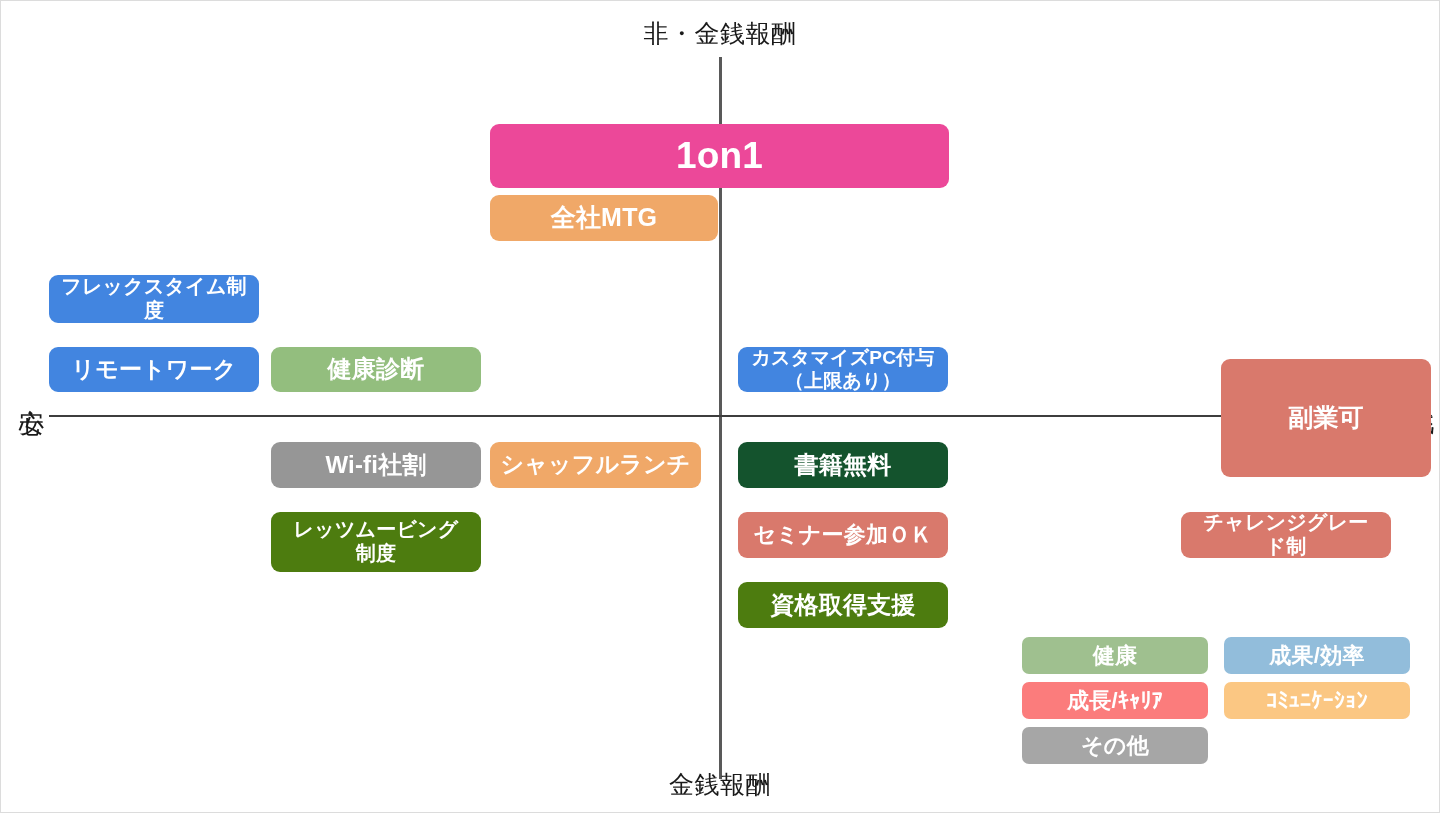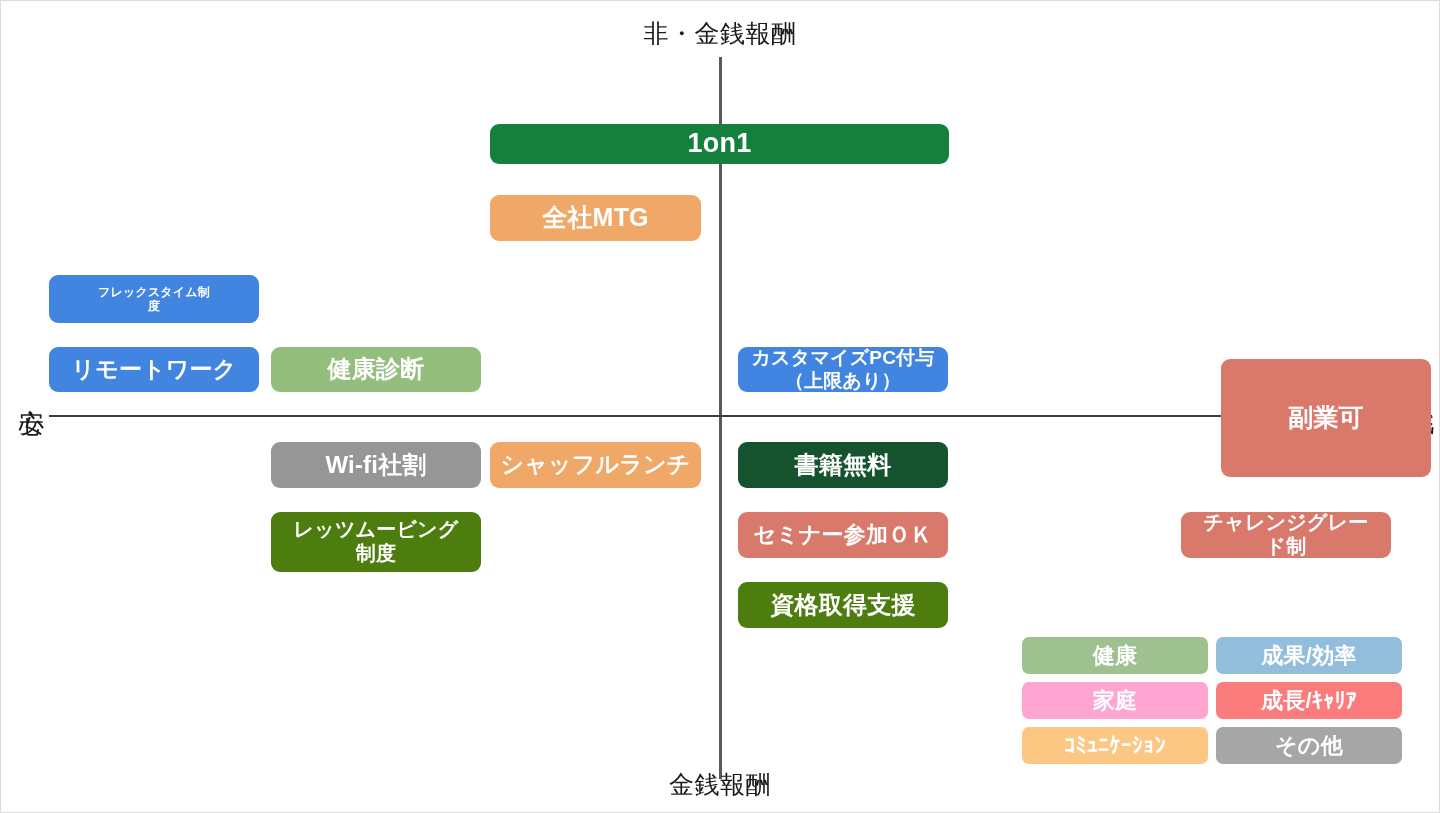--- a/index.html
+++ b/index.html
@@ -94,21 +94,20 @@
 
   
   #legend {
     position: absolute;
     left: 1021px;
     top: 636px;
     width: 388px;
     display: grid;
     grid-template-columns: 186px 186px;
     grid-gap: 8px 16px;
-    gap: 8px;
   }
   .legend-chip {
     height: 37px;
     border-radius: 7px;
     color: #ffffff;
     font-weight: bold;
     font-size: 22px;
     display: flex;
     align-items: center;
     justify-content: center;
@@ -124,42 +123,41 @@
 
   <div class="axis-v" style="background: rgb(89, 89, 89);"></div>
   <div class="axis-h" style="background: rgb(61, 61, 61);"></div>
 
   <div class="axis-label top">非・金銭報酬</div>
   <div class="axis-label bottom">金銭報酬</div>
   <div class="axis-label left">安心</div>
   <div class="axis-label right">挑戦</div>
 
   <div id="items-layer">
-      <div class="item" style="left: 489px; top: 123px; width: 459px; height: 40px; background: #15803d; font-size: 27px;">1on1</div>
-      <div class="item" style="left: 489px; top: 194px; width: 211px; height: 46px; background: rgb(240, 168, 104); font-size: 25px;">全社MTG</div>
-      <div class="item" style="left: 48px; top: 274px; width: 210px; height: 48px; background: rgb(66, 133, 224); font-size: 12px;">フレックスタイム制
+      <div class="item" style="left: 489px; top: 123px; width: 459px; height: 64px; background: #ec4899; font-size: 37px;">1on1</div>
+      <div class="item" style="left: 489px; top: 194px; width: 228px; height: 46px; background: rgb(240, 168, 104); font-size: 25px;">全社MTG</div>
+      <div class="item" style="left: 48px; top: 274px; width: 210px; height: 48px; background: rgb(66, 133, 224); font-size: 20px;">フレックスタイム制
 度</div>
       <div class="item" style="left: 48px; top: 346px; width: 210px; height: 45px; background: rgb(66, 133, 224); font-size: 23px;">リモートワーク</div>
       <div class="item" style="left: 270px; top: 346px; width: 210px; height: 45px; background: rgb(147, 190, 126); font-size: 24px;">健康診断</div>
       <div class="item" style="left: 737px; top: 346px; width: 210px; height: 45px; background: rgb(66, 133, 224); font-size: 19px;">カスタマイズPC付与
 （上限あり）</div>
       <div class="item" style="left: 1180px; top: 358px; width: 210px; height: 118px; background: rgb(217, 121, 108); font-size: 25px; margin-left: 40px;">副業可</div>
       <div class="item" style="left: 270px; top: 441px; width: 210px; height: 46px; background: rgb(150, 150, 150); font-size: 24px; text-align: center;">Wi-fi社割</div>
       <div class="item" style="left: 489px; top: 441px; width: 211px; height: 46px; background: rgb(240, 168, 104); font-size: 23px;">シャッフルランチ</div>
       <div class="item" style="left: 737px; top: 441px; width: 210px; height: 46px; background: #14532d; font-size: 24px;">書籍無料</div>
       <div class="item" style="left: 270px; top: 511px; width: 210px; height: 60px; background: #4d7c0f; font-size: 20px;">レッツムービング
 制度</div>
       <div class="item" style="left: 737px; top: 511px; width: 210px; height: 46px; background: rgb(217, 121, 108); font-size: 22px;">セミナー参加ＯＫ</div>
       <div class="item" style="left: 1180px; top: 511px; width: 210px; height: 46px; background: rgb(217, 121, 108); font-size: 20px;">チャレンジグレー
 ド制</div>
       <div class="item" style="left: 737px; top: 581px; width: 210px; height: 46px; background: #4d7c0f; font-size: 24px;">資格取得支援</div>
     </div>
 
   <div id="legend">
       <div class="legend-chip" style="background: rgb(159, 192, 143);">健康</div>
       <div class="legend-chip" style="background: rgb(146, 189, 219);">成果/効率</div>
-      <div class="legend-chip" style="background: rgb(255, 165, 210);">家庭</div>
       <div class="legend-chip" style="background: rgb(251, 124, 124);">成長/ｷｬﾘｱ</div>
       <div class="legend-chip" style="background: rgb(251, 199, 131);">ｺﾐｭﾆｹｰｼｮﾝ</div>
       <div class="legend-chip" style="background: rgb(166, 166, 166);">その他</div>
     </div>
 
 </div>
 
 </body></html>

